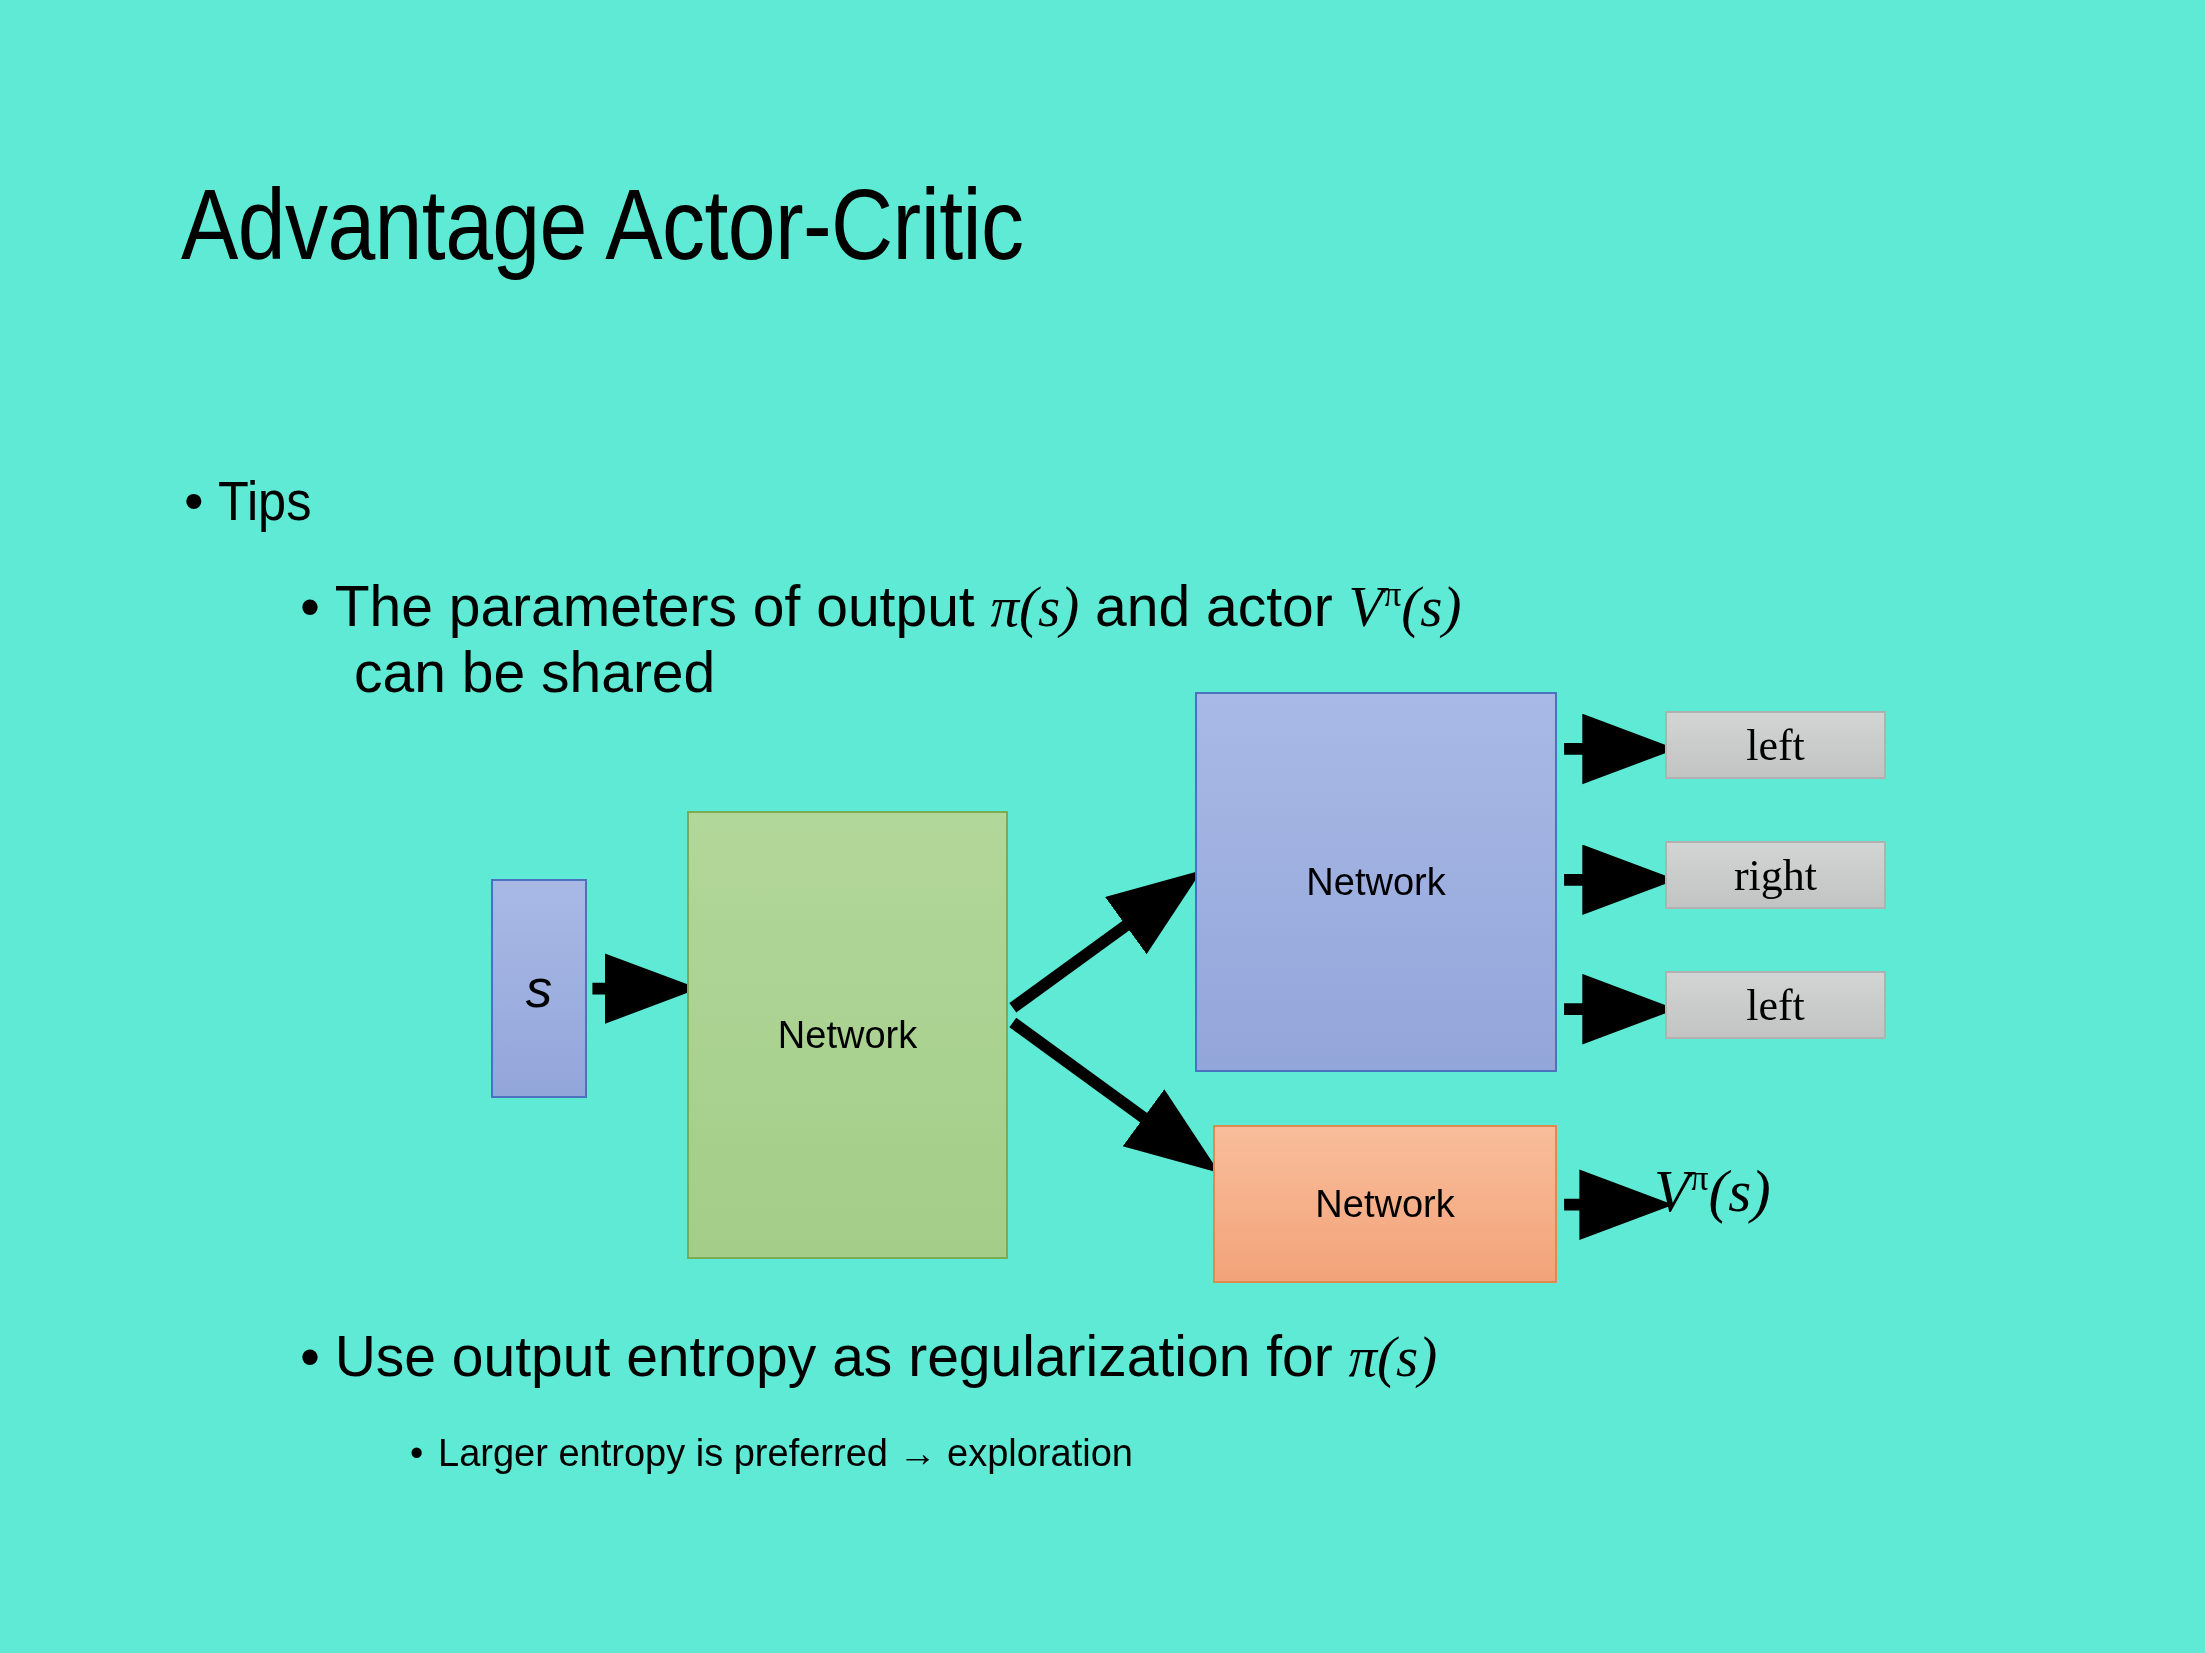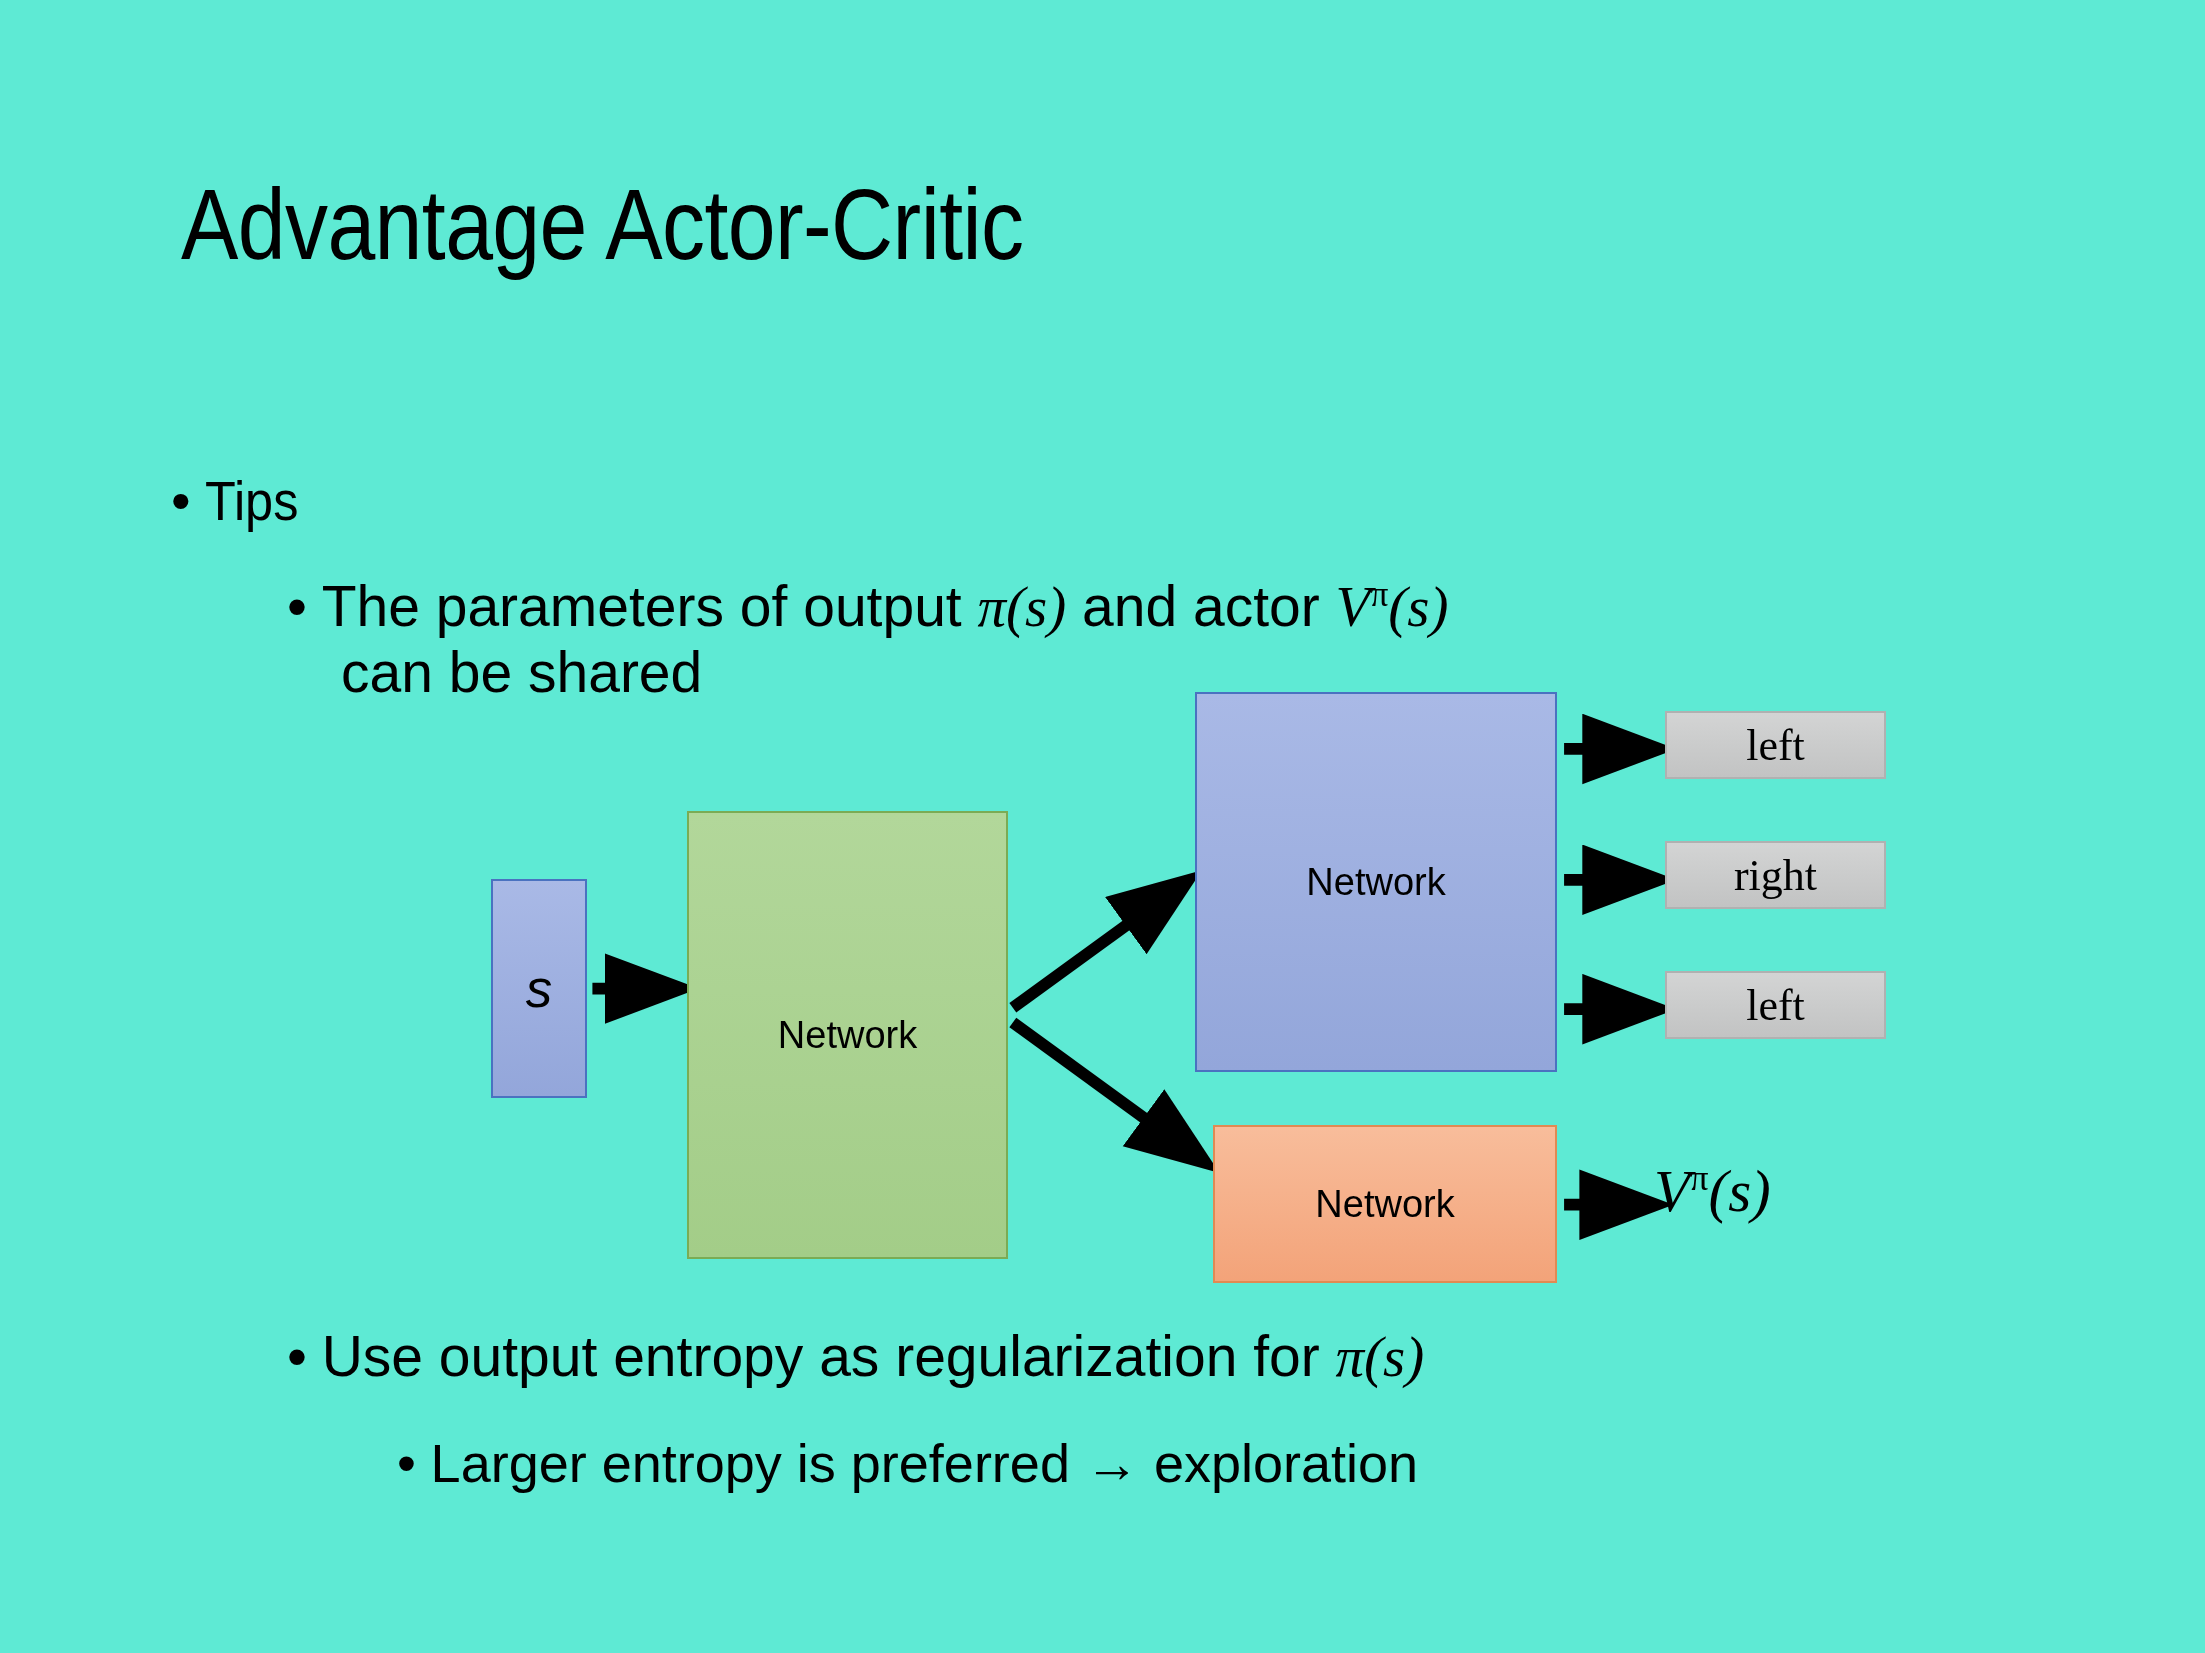--- a/index.html
+++ b/index.html
@@ -18,28 +18,28 @@
     font-size:100px;line-height:1.06;
     font-weight:400;color:#000;
     letter-spacing:-0.7px;
     white-space:nowrap;
     font-stretch:condensed;
     transform:scaleX(0.86);
     transform-origin:left top;
   }
 
   
-  .bullet{position:absolute;color:#000;white-space:nowrap;}
+  .bullet{position:absolute;color:#000;white-space:nowrap;margin-left:13px;}
   .bullet .dot{display:inline-block;margin-right:14.7px;}
 
   .b-tips{left:171px;top:468px;font-size:56px;}
   .b-params{left:287px;top:573px;font-size:57px;white-space:normal;width:1764px;}
   .b-params .cont{display:block;margin-left:54px;}
   .b-entropy{left:287px;top:1323px;font-size:57px;}
-  .b-larger{left:397px;top:1432px;font-size:54px;}
+  .b-larger{left:397px;top:1432px;font-size:38px;}
 
   .tx{transform:scaleX(0.9);transform-origin:left top;display:inline-block;}
 
   
   .mi{font-family:"Liberation Serif",serif;font-style:italic;}
   .sup{font-size:0.62em;vertical-align:super;font-family:"Liberation Serif",serif;font-style:normal;}
 
   
   #diagram{position:absolute;left:0;top:662px;width:2205px;height:662px;}
 

